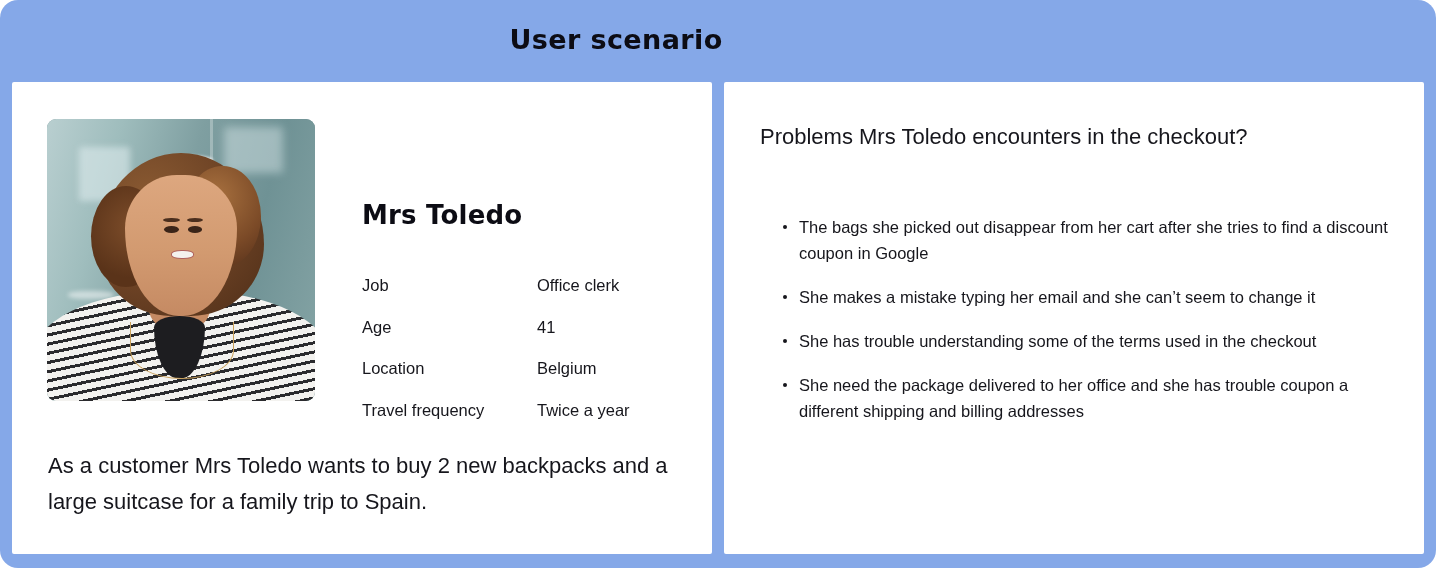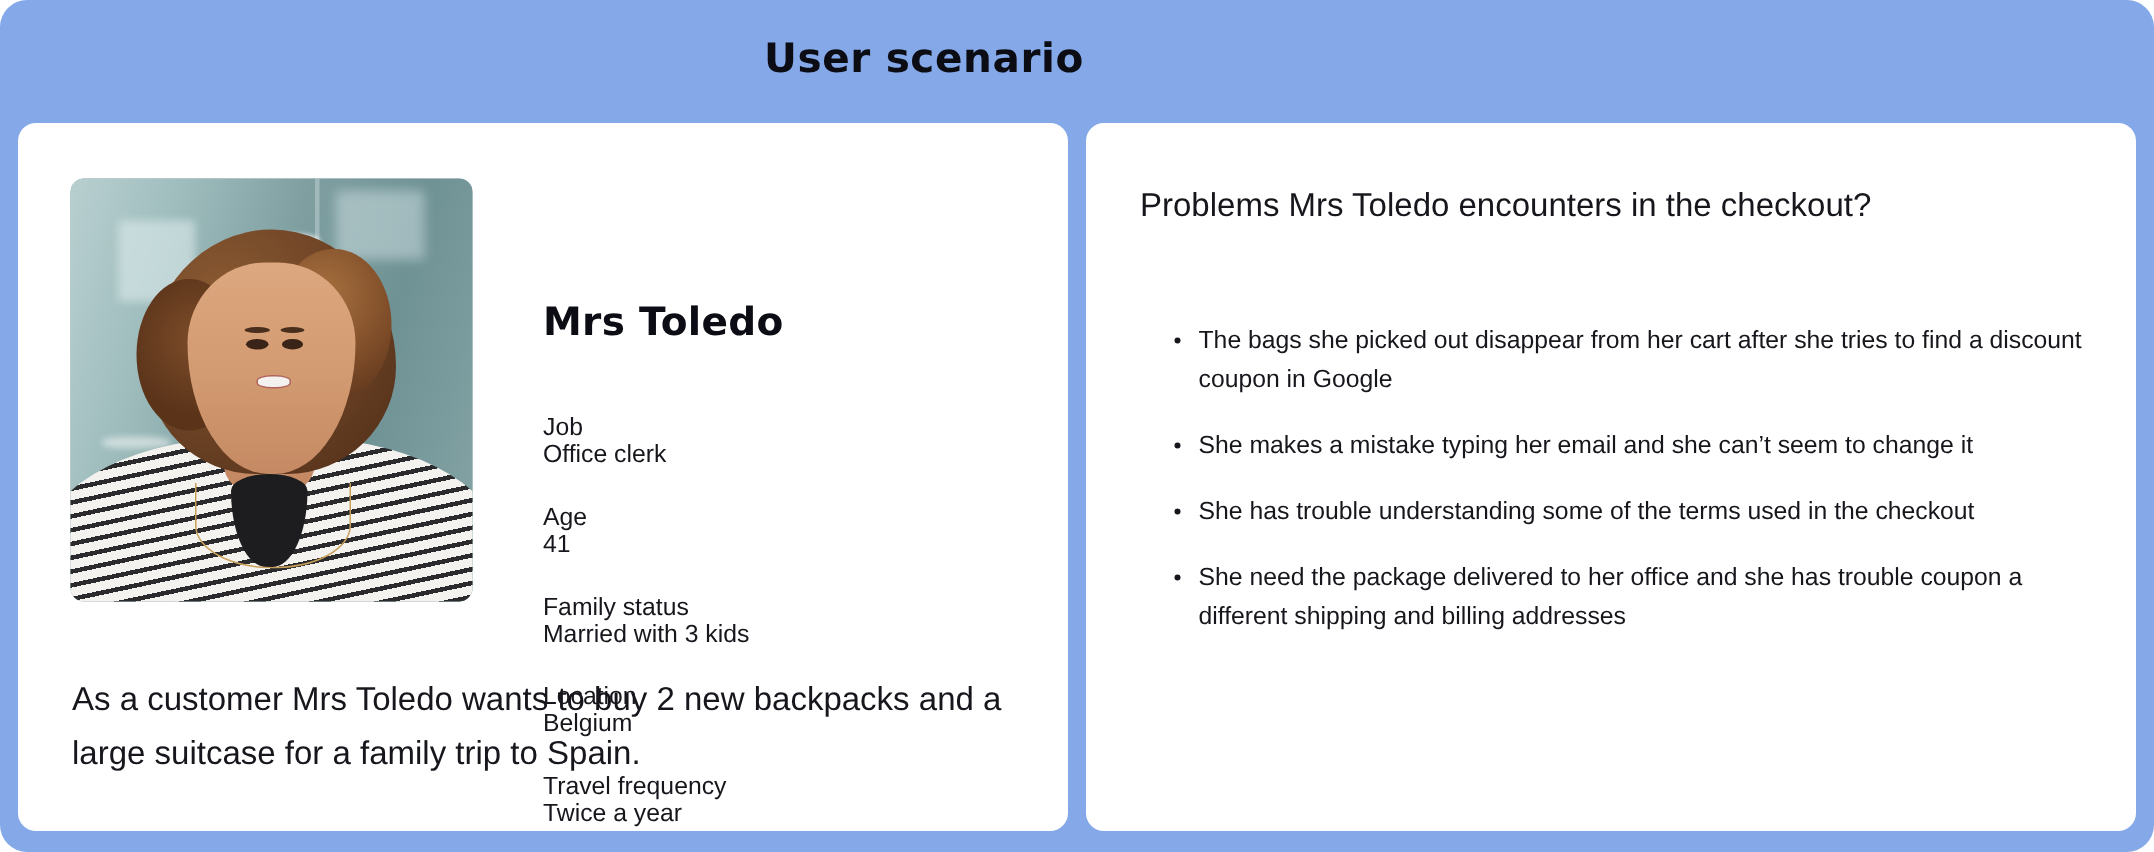--- a/index.html
+++ b/index.html
@@ -43,21 +43,21 @@
     left: 12px;
     top: 82px;
     width: 1412px;
     height: 472px;
     display: flex;
     gap: 12px;
   }
 
   .card {
     background: #ffffff;
-    border-radius: 12px;
+    border-radius: 2px;
     box-sizing: border-box;
     position: relative;
   }
   .card-left  { width: 700px; }
   .card-right { width: 700px; }
 
   
   .persona-top {
     position: absolute;
     left: 0;
@@ -253,21 +253,20 @@
     left: 350px;
     top: 194px;
     width: 340px;
   }
   .attr-row {
     display: flex;
     margin-bottom: 23.5px;
     font-size: 16.5px;
     color: #16161c;
     line-height: 1.1;
-    flex-direction: column;
   }
   .attr-label { width: 175px; flex: none; }
   .attr-value { flex: 1; }
 
   .scenario-text {
     position: absolute;
     left: 36px;
     top: 366px;
     width: 640px;
     font-size: 22px;
@@ -352,24 +351,20 @@
           <div class="attr-row">
             <div class="attr-label">Job</div>
             <div class="attr-value">Office clerk</div>
           </div>
 
           <div class="attr-row">
             <div class="attr-label">Age</div>
             <div class="attr-value">41</div>
           </div>
 
-          <div class="attr-row">
-            <div class="attr-label">Family status</div>
-            <div class="attr-value">Married with 3 kids</div>
-          </div>
 
           <div class="attr-row">
             <div class="attr-label">Location</div>
             <div class="attr-value">Belgium</div>
           </div>
 
           <div class="attr-row">
             <div class="attr-label">Travel frequency</div>
             <div class="attr-value">Twice a year</div>
           </div>

